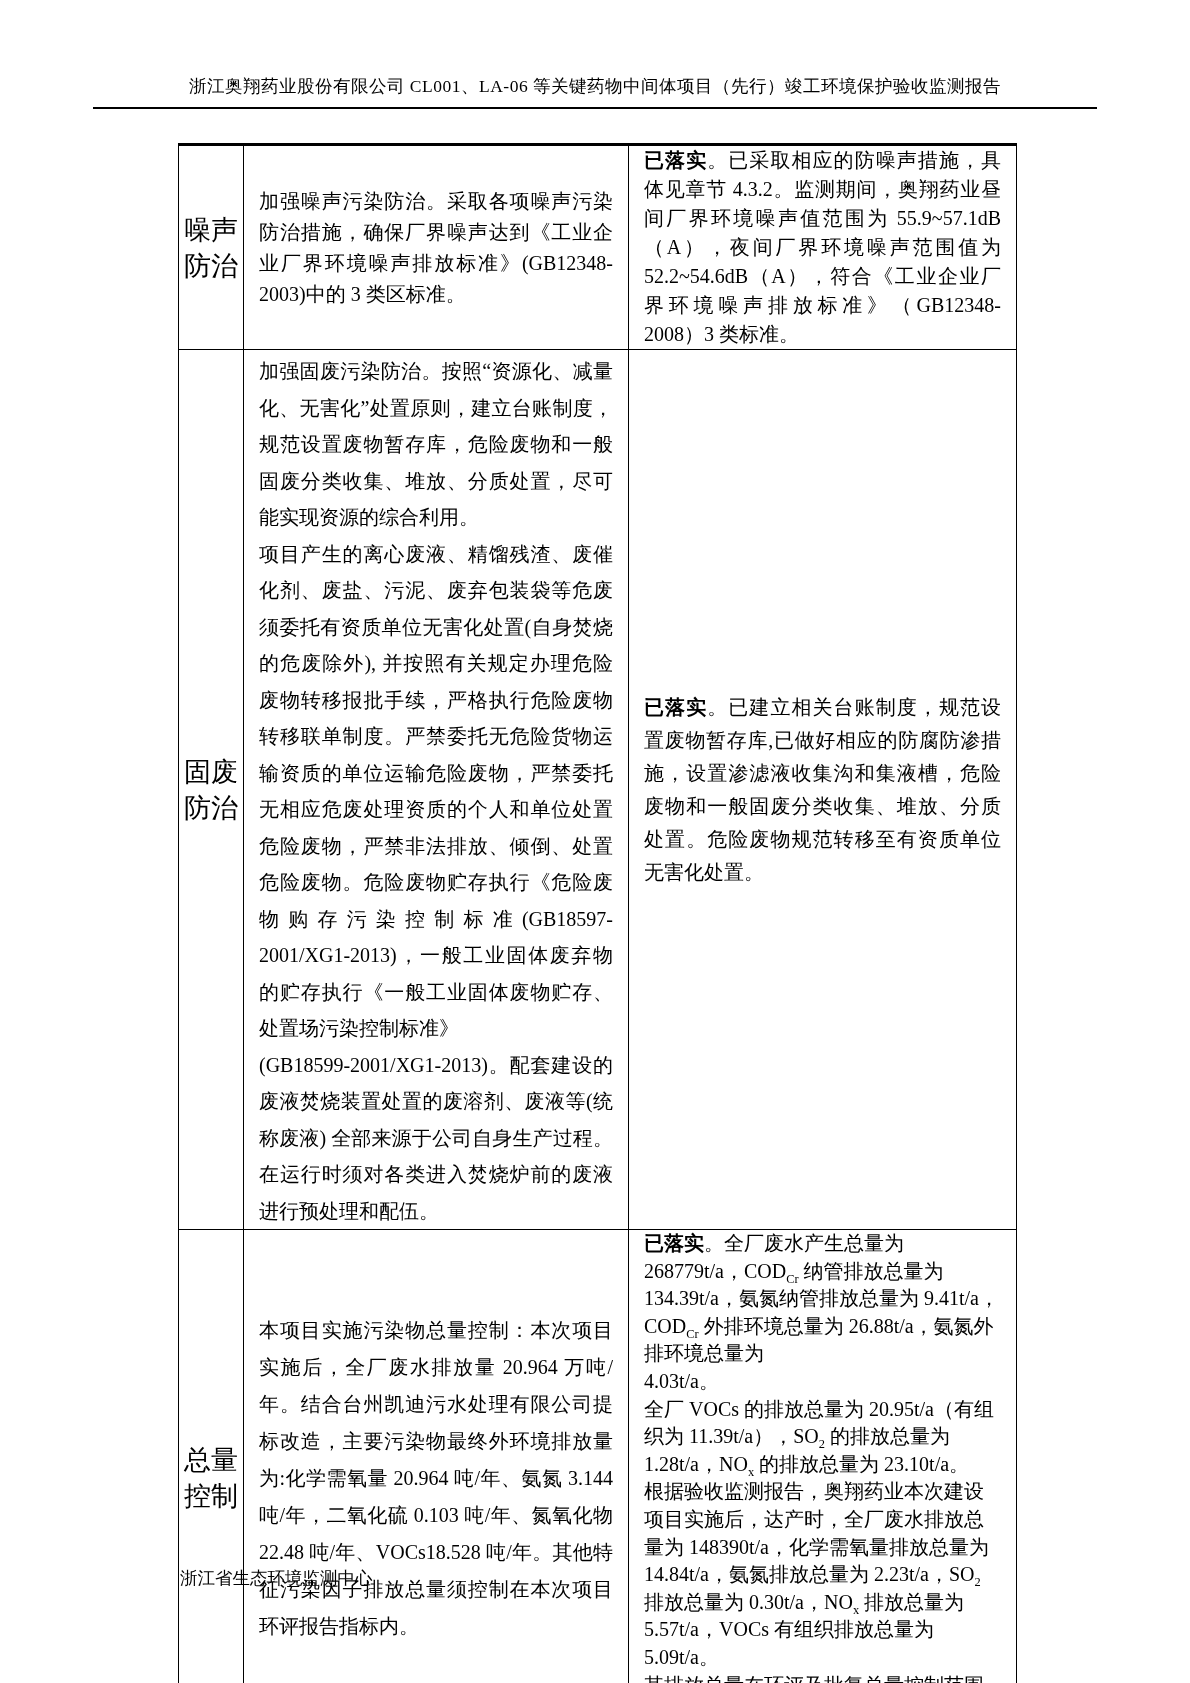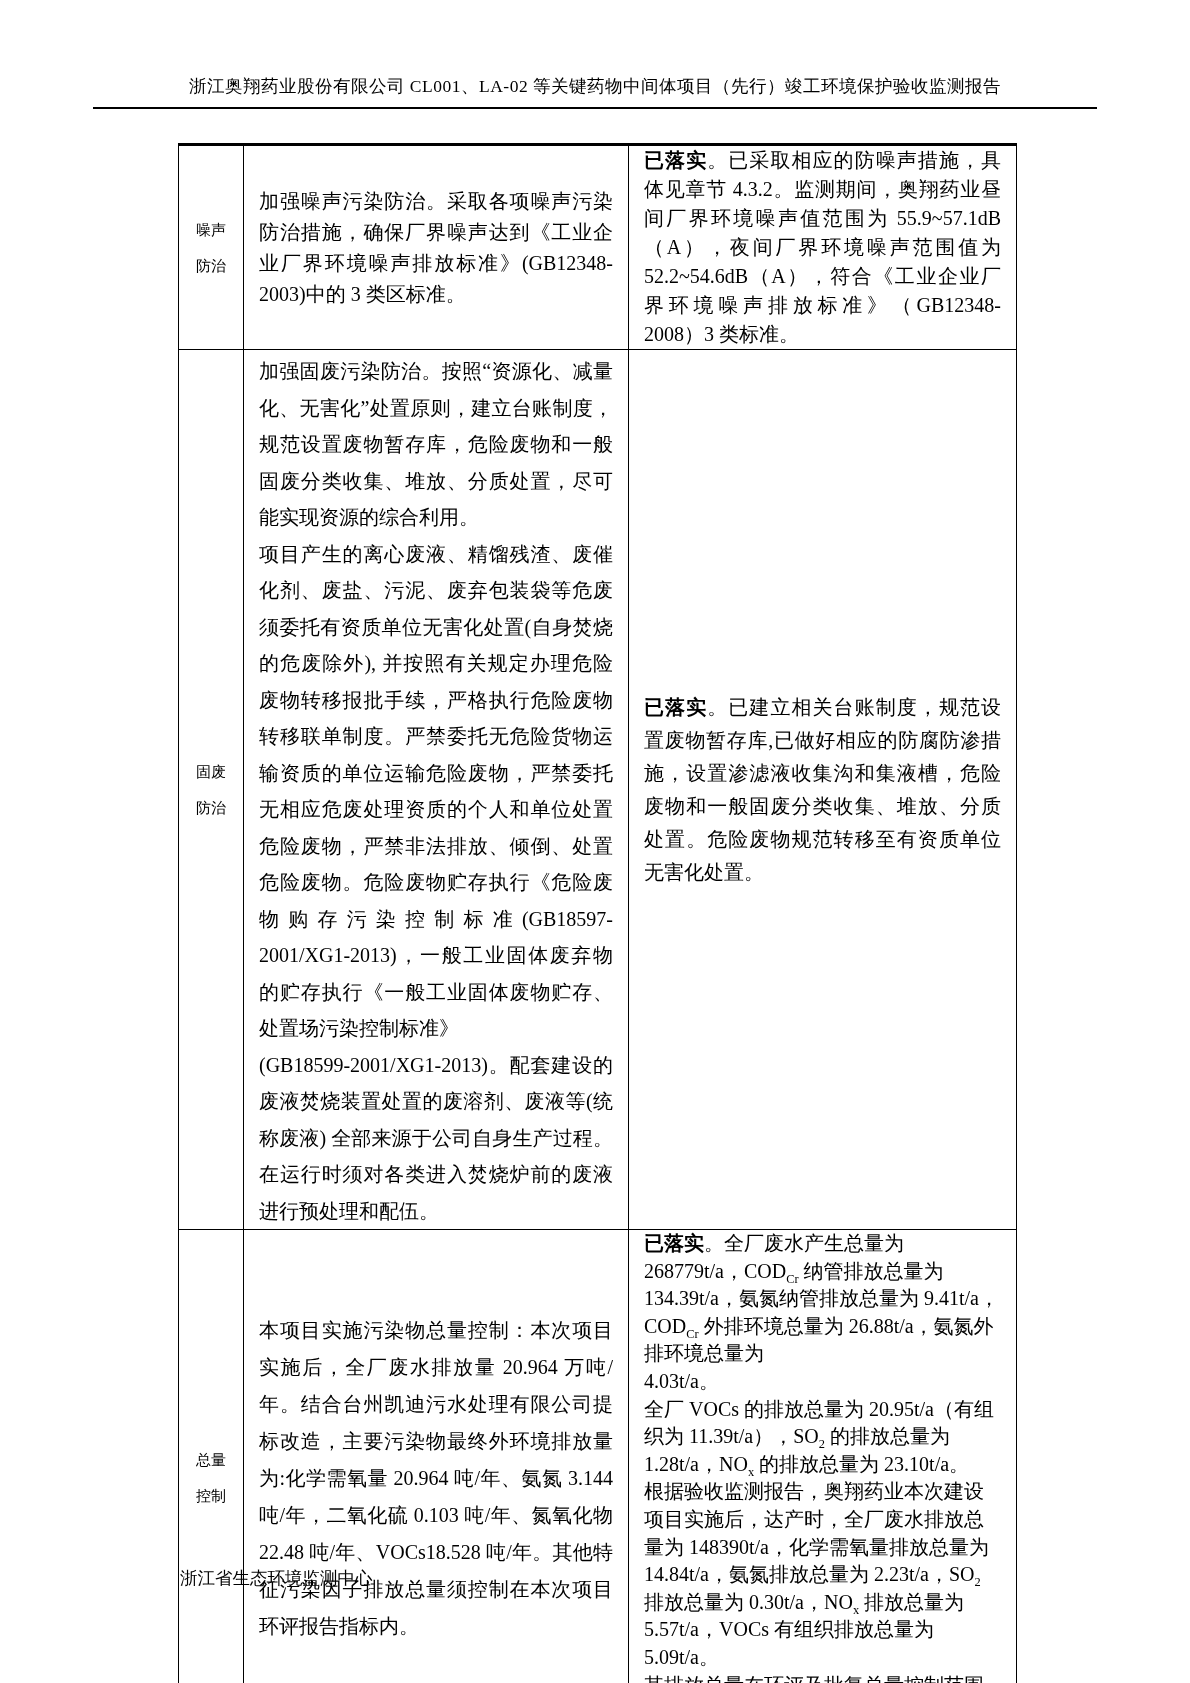--- a/index.html
+++ b/index.html
@@ -39,21 +39,21 @@
     padding: 0 15px;
     font-size: 20px;
   }
   .row-noise td { height: 174px; }
   .row-solid td { height: 736px; }
   .row-total td { height: 444px; font-family: Liberation Serif, serif; }
   td.cat {
     width: 65px;
     padding: 0 4px;
     text-align: center;
-    font-size: 15px;
+    font-size: 27px;
     line-height: 36px;
     vertical-align: middle;
   }
   td.cat span { white-space: pre-line; }
   .cell-text { white-space: pre-line; }
   .status { font-weight: bold; }
   td.req-noise { width: 385px; text-align: justify; vertical-align: middle; line-height: 31px; }
   td.impl-noise { width: 388px; text-align: justify; vertical-align: middle; line-height: 29px; }
   td.req-solid { text-align: justify; vertical-align: top; line-height: 36.5px; padding-top: 3px; }
   td.impl-solid { text-align: justify; vertical-align: middle; line-height: 33px; }
@@ -74,21 +74,21 @@
     text-align: center;
     font-size: 17.5px;
   }
 </style>
 </head>
 <body>
 
 <div class="page">
 
   <div class="header">
-    <span>浙江奥翔药业股份有限公司 CL001、LA-02 等关键药物中间体项目（先行）竣工环境保护验收监测报告</span>
+    <span>浙江奥翔药业股份有限公司 CL001、LA-06 等关键药物中间体项目（先行）竣工环境保护验收监测报告</span>
   </div>
 
   <table class="report-table">
     <tbody>
         <tr class="row-noise">
       <td class="cat"><span>噪声
 防治</span></td>
       <td class="req-noise"><span class="cell-text">加强噪声污染防治。采取各项噪声污染防治措施，确保厂界噪声达到《工业企业厂界环境噪声排放标准》(GB12348-2003)中的 3 类区标准。</span></td>
       <td class="impl-noise"><b class="status">已落实</b><span class="cell-text">。已采取相应的防噪声措施，具体见章节 4.3.2。监测期间，奥翔药业昼间厂界环境噪声值范围为 55.9~57.1dB（A），夜间厂界环境噪声范围值为 52.2~54.6dB（A），符合《工业企业厂界环境噪声排放标准》（GB12348-2008）3 类标准。</span></td>
     </tr>

